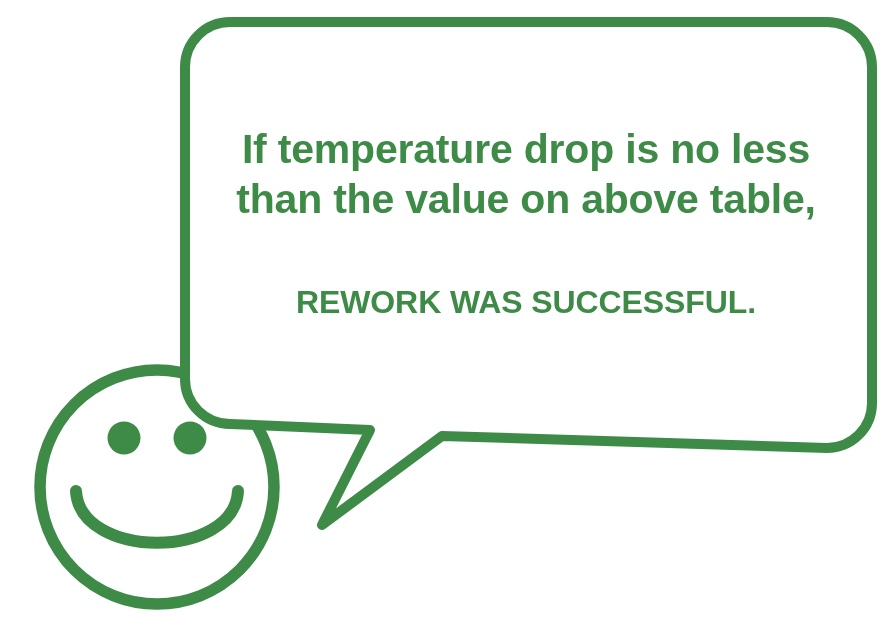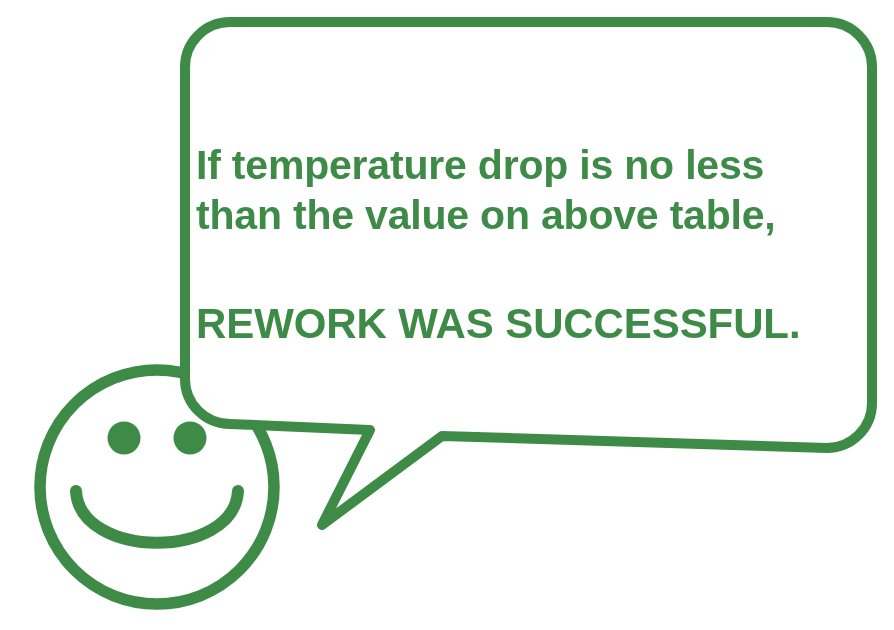--- a/index.html
+++ b/index.html
@@ -22,23 +22,23 @@
   #art {
     position: absolute;
     left: 0;
     top: 0;
     width: 894px;
     height: 630px;
   }
   .bubble-text {
     position: absolute;
     left: 196px;
-    top: 144px;
+    top: 128px;
     width: 660px;
-    text-align: left;
+    text-align: center;
     line-height: 1.04;
     -webkit-font-smoothing: antialiased;
   }
   .line {
     font-family: "Liberation Sans Narrow", "Liberation Sans", sans-serif;
     font-weight: bold;
     letter-spacing: -0.2px;
     white-space: nowrap;
     display: block;
   }
@@ -46,21 +46,21 @@
     font-size: 41px;
   }
   .line-b {
     margin-top: 7px;
   }
   .spacer {
     display: block;
     height: 66px;
   }
   .line-c {
-    font-size: 42px;
+    font-size: 32px;
     letter-spacing: -0.1px;
   }
 </style>
 </head>
 <body>
 
 <div id="stage">
 
   <svg id="art" viewBox="0 0 894 630" xmlns="http://www.w3.org/2000/svg">
 

